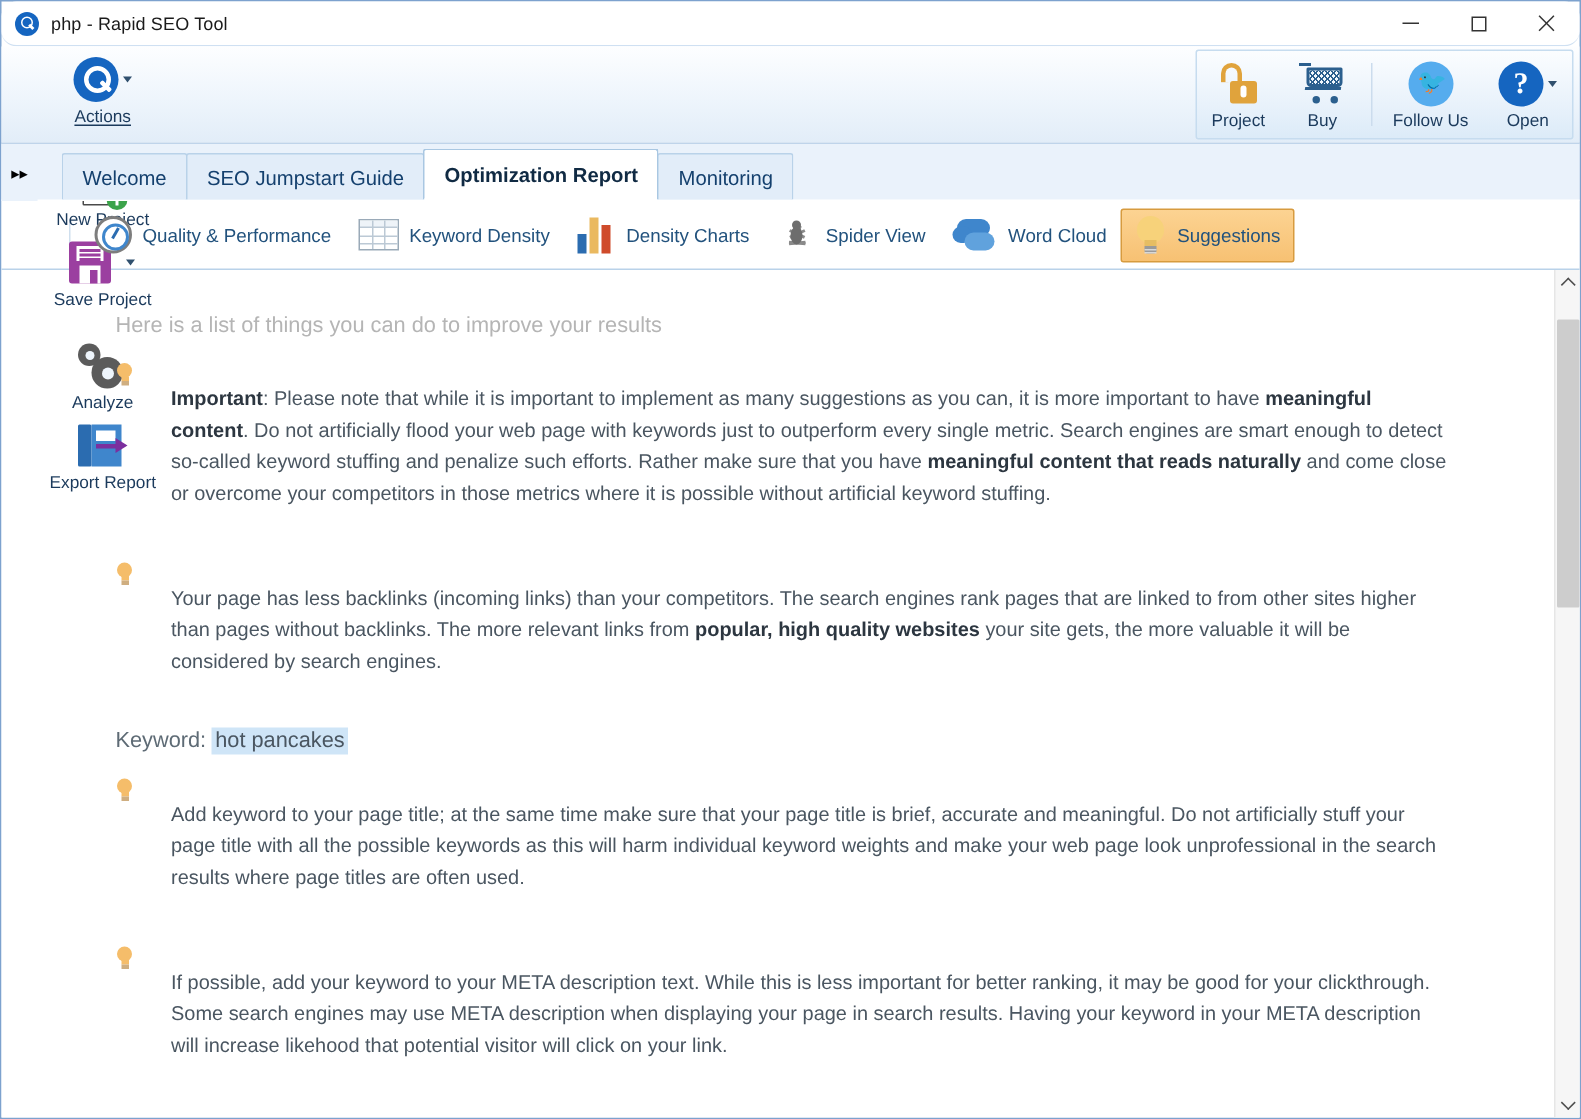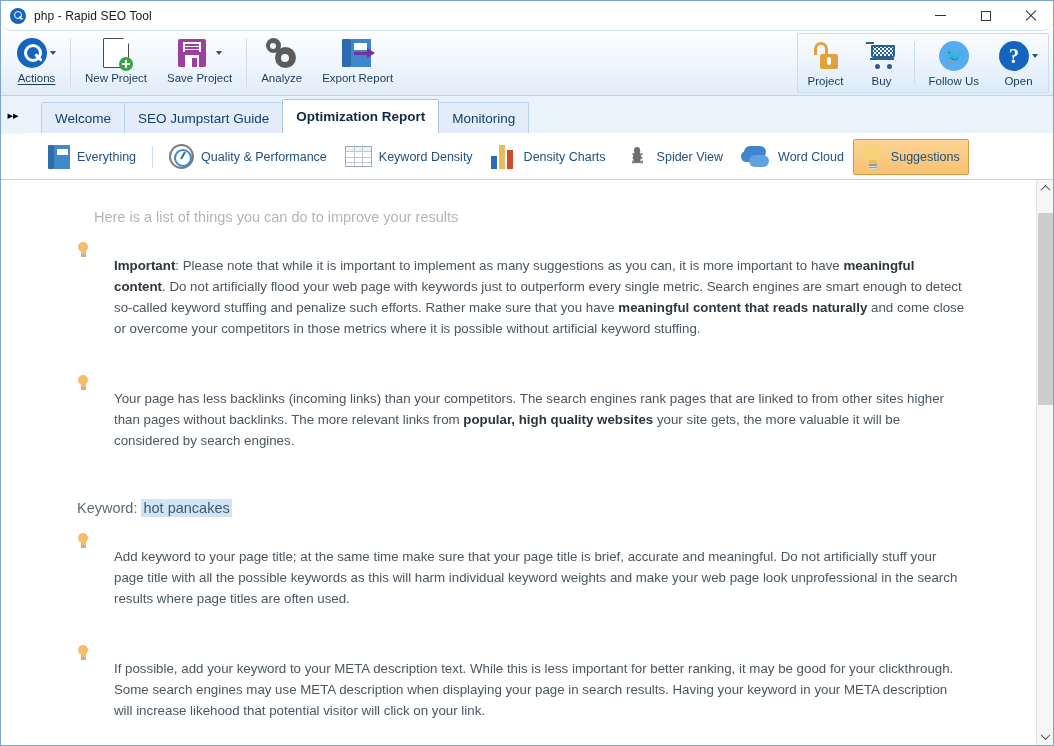--- a/index.html
+++ b/index.html
@@ -63,21 +63,21 @@
   .glyph-close::after  { transform: rotate(-45deg); }
 
   
   .ribbon {
     height: 65px; flex: 0 0 65px;
     background: linear-gradient(to bottom, #fdfeff 0%, #eef5fc 55%, #e2edf8 100%);
     border-bottom: 1px solid #bfd4ea;
     display: flex; align-items: stretch;
     position: relative;
   }
-  .rib-left { display: flex; align-items: stretch; padding-left: 6px; }
+  .rib-left { display: flex; align-items: stretch; padding-left: 22px; flex-direction: column; }
   .rib-right {
     position: absolute; right: 4px; top: 2px; bottom: 2px;
     display: flex; align-items: stretch;
     background: linear-gradient(to bottom, #fbfdff 0%, #e9f2fb 60%, #dcebf8 100%);
     border: 1px solid #c6dcef;
     border-radius: 2px;
   }
   .rib-item {
     display: flex; flex-direction: column; align-items: center; justify-content: flex-start;
     padding: 5px 10px 0 10px; cursor: default; position: relative;
@@ -245,26 +245,26 @@
   
   .content-wrap { flex: 1; display: flex; min-height: 0; background: #fff; }
   .content {
     flex: 1; overflow: hidden; position: relative;
     padding: 22px 52px 0 76px;
   }
   h1.page-title {
     margin: 0; font-size: 28px; font-weight: normal; color: #222; letter-spacing: -0.2px;
   }
   .page-sub {
-    margin: 7px 0 0 17px; font-size: 14.5px; color: #b5b5b5;
+    margin: 7px 0 0 0; font-size: 14.5px; color: #b5b5b5;
   }
   .section-head {
     margin: 30px 0 0 0; font-size: 14.5px; color: #5e6b75;
   }
-  .section-head.keyword { margin-top: 33px; }
+  .section-head.keyword { margin-top: 19px; }
   .kw-hl { background: #cfe5f7; color: #4a5661; padding: 1px 2px; }
   .sugg-list { margin: 14px 0 0 0; padding: 0; list-style: none; }
   .sugg {
     display: flex; gap: 9px; margin-bottom: 17px; align-items: flex-start;
   }
   .sugg .bullet-bulb {
     flex: 0 0 12px; width: 12px; height: 16px; position: relative; margin-top: 3px;
   }
   .sugg .bullet-bulb .g {
     position:absolute; left:1px; top:0; width:10px; height:10px; border-radius:50%; background:#f5bd6a;
@@ -438,28 +438,20 @@
     <div class="tab active">
       <span>Optimization Report</span>
     </div>
     <div class="tab">
       <span>Monitoring</span>
     </div>
   </div>
 
   <div class="subbar">
 
-    <div class="sub-item">
-      <span class="ic-book">
-        <span class="spine"></span>
-        <span class="pg2"></span>
-        <span class="label"></span>
-      </span>
-      <span>Everything</span>
-    </div>
 
     <div class="sub-sep"></div>
 
     <div class="sub-item">
       <span class="ic-gauge"></span>
       <span>Quality &amp; Performance</span>
     </div>
 
     <div class="sub-item">
       <span class="ic-grid">

